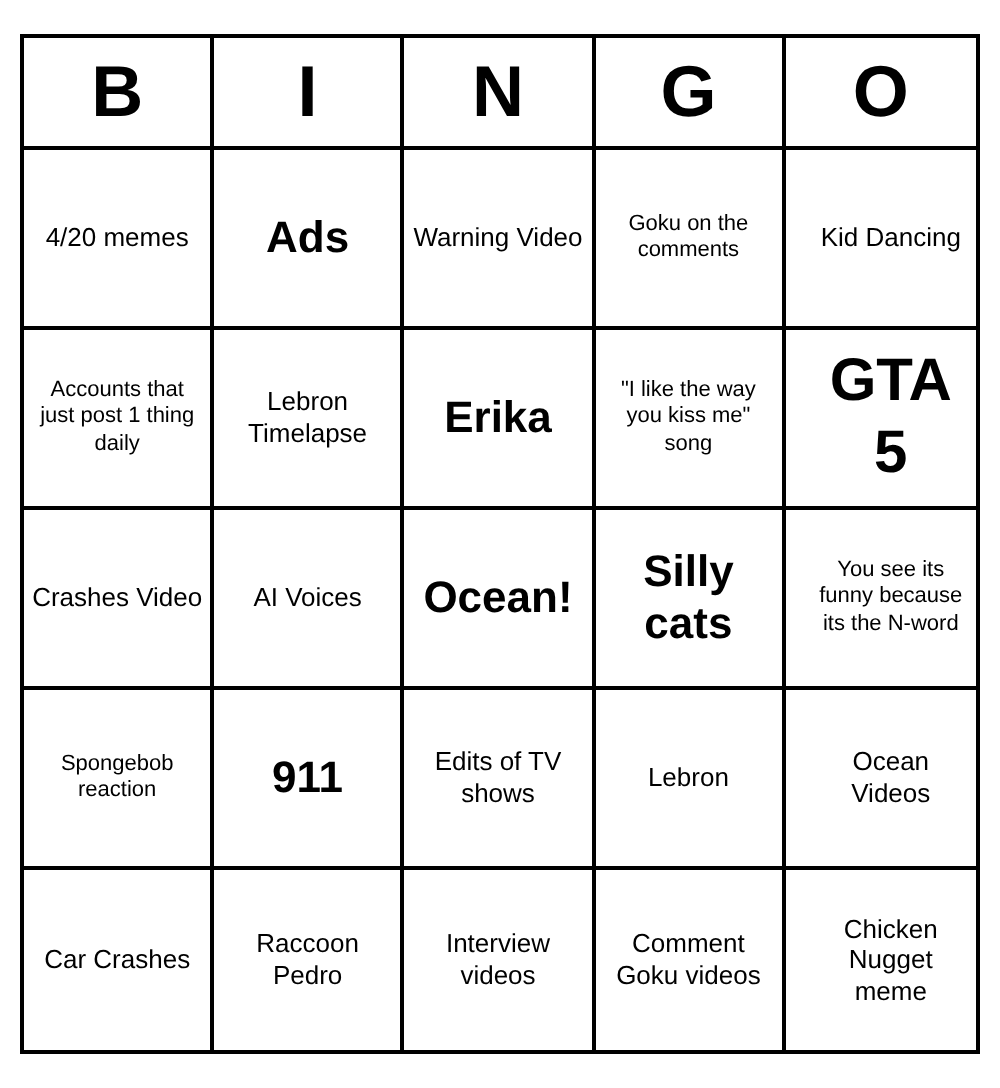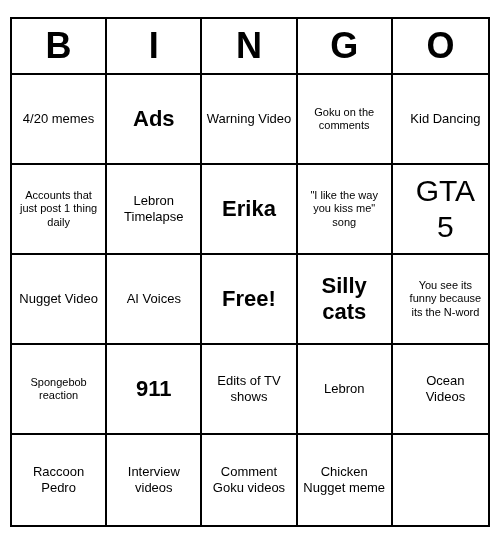--- a/index.html
+++ b/index.html
@@ -70,29 +70,30 @@
   <div class="bingo-grid">
   <div class="bingo-cell">4/20 memes</div>
       <div class="bingo-cell" style="font-size: 22px; font-weight: bold;">Ads</div>
       <div class="bingo-cell">Warning Video</div>
       <div class="bingo-cell" style="font-size: 11px;">Goku on the comments</div>
       <div class="bingo-cell">Kid Dancing</div>
       <div class="bingo-cell" style="font-size: 11px;">Accounts that just post 1 thing daily</div>
       <div class="bingo-cell">Lebron Timelapse</div>
       <div class="bingo-cell" style="font-size: 22px; font-weight: bold;">Erika</div>
       <div class="bingo-cell" style="font-size: 11px;">"I like the way you kiss me" song</div>
-      <div class="bingo-cell" style="font-size: 30px; font-weight: normal;">GTA 5</div>
-      <div class="bingo-cell">Nugget Video</div>
+      <div class="bingo-cell" style="font-size: 30px; font-weight: bold;">GTA 5</div>
+      <div class="bingo-cell">Crashes Video</div>
       <div class="bingo-cell">AI Voices</div>
-      <div class="bingo-cell" style="font-size: 22px; font-weight: bold;">Free!</div>
+      <div class="bingo-cell" style="font-size: 22px; font-weight: bold;">Ocean!</div>
       <div class="bingo-cell" style="font-size: 22px; font-weight: bold;">Silly cats</div>
       <div class="bingo-cell" style="font-size: 11px;">You see its funny because its the N-word</div>
       <div class="bingo-cell" style="font-size: 11px;">Spongebob reaction</div>
       <div class="bingo-cell" style="font-size: 22px; font-weight: bold;">911</div>
       <div class="bingo-cell">Edits of TV shows</div>
       <div class="bingo-cell">Lebron</div>
       <div class="bingo-cell">Ocean Videos</div>
+      <div class="bingo-cell">Car Crashes</div>
       <div class="bingo-cell">Raccoon Pedro</div>
       <div class="bingo-cell">Interview videos</div>
       <div class="bingo-cell">Comment Goku videos</div>
       <div class="bingo-cell">Chicken Nugget meme</div>
     </div>
 </div>
 
 </body></html>

